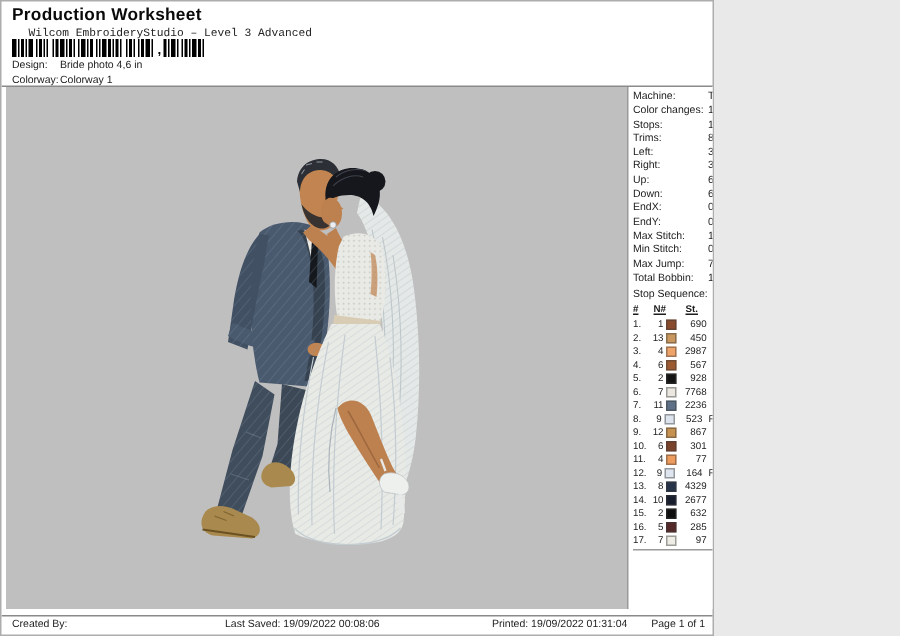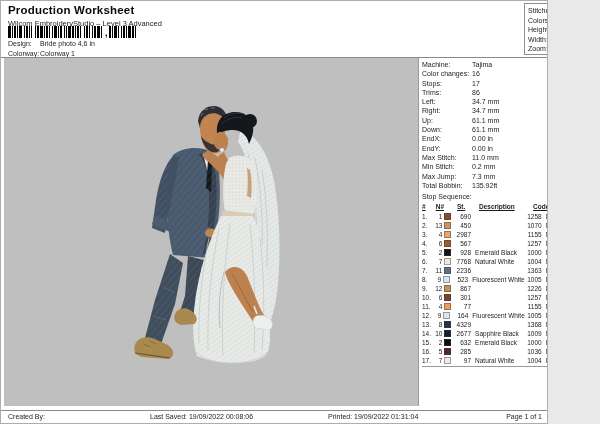--- a/index.html
+++ b/index.html
@@ -1,21 +1,21 @@
 <!DOCTYPE html>
 <html style="--c-canvas: #bfbfbf; --c-suit: #4a5a6e; --c-suit-dark: #36424f; --c-pants: #3c4856; --c-dress: #e8eae6; --c-veil: #e4e8e7; --c-skin: #c28551; --c-skin-bride: #bd8150; --c-hair-groom: #2c3036; --c-hair-bride: #15171c; --c-shoe: #a9894d; --c-heel: #eef0ee; --c-belt: #d8cdb4; --c-shirt: #eceae2; --c-tie: #15181d;"><head>
 <meta charset="utf-8">
 <style>
   html,body{margin:0;padding:0;}
   body{width:600px;height:424px;background:#e9e9e9;font-family:"Liberation Sans",sans-serif;}
-  .page{position:absolute;left:0;top:0;width:548px;height:424px;background:#fff;
+  .page{position:absolute;left:0;top:0;width:476px;height:424px;background:#fff;
         border:1px solid #adadad;box-sizing:border-box;overflow:hidden;}
   .abs{position:absolute;}
   .title{left:7px;top:3px;font-size:11.5px;font-weight:bold;color:#0a0a0a;letter-spacing:.2px;}
-  .subtitle{left:7px;top:17.5px;font-size:7.5px;color:#222;}
+  .subtitle{left:18px;top:17.5px;font-size:7.5px;color:#222;font-family:Liberation Mono, monospace;}
   .barcode-row{left:7px;top:25px;height:12px;display:flex;align-items:stretch;}
   .barcode{height:12px;font-size:0;white-space:nowrap;}
   .barcode span{display:inline-block;height:12px;vertical-align:top;}
   .bc-comma{font-size:9px;font-weight:bold;line-height:15px;padding:0 1px;color:#000;}
   .kv-row{left:7px;font-size:7px;color:#1c1c1c;display:flex;}
   .kv-row .lbl{width:32px;}
   .design-row{top:39px;}
   .colorway-row{top:48.5px;}
   .header-line{left:0;top:56px;width:600px;border-top:1px solid #8a8a8a;height:0;}
   .stats-box{left:523px;top:2px;width:74px;height:52px;border:1px solid #8f8f8f;

